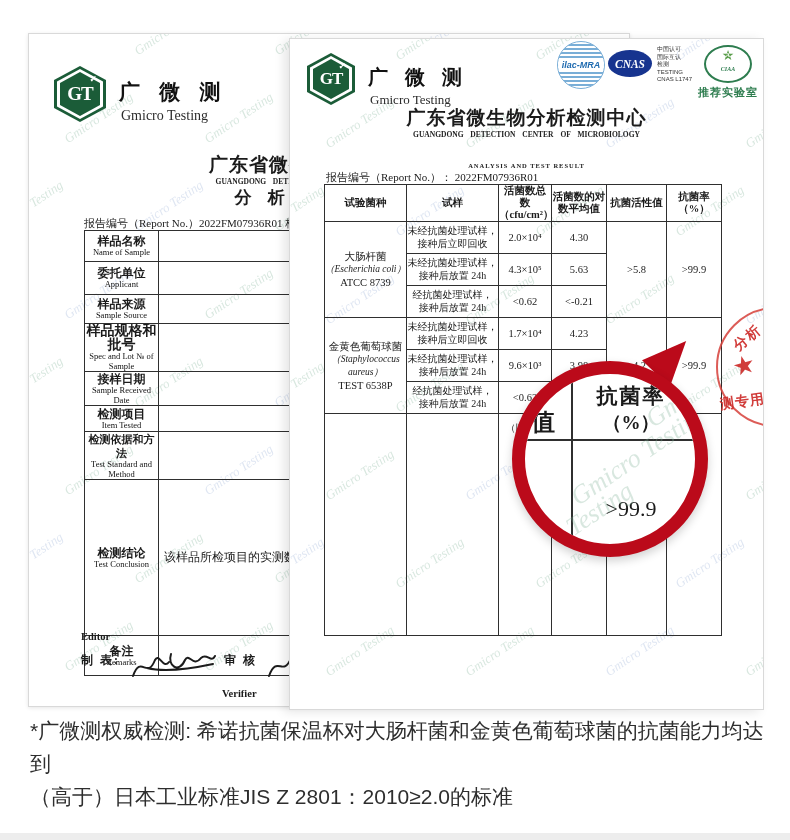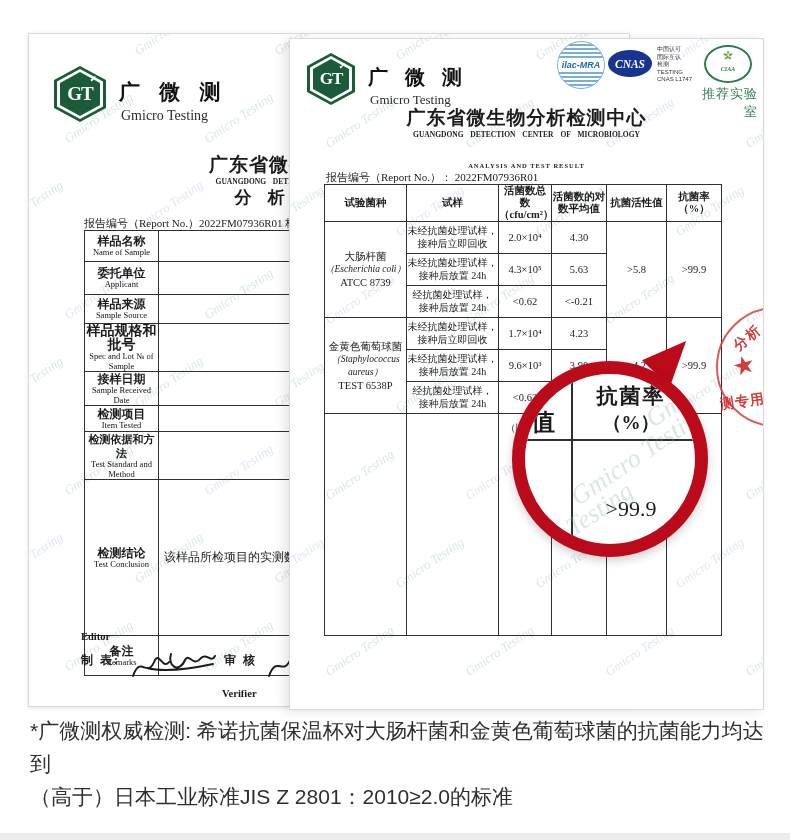--- a/index.html
+++ b/index.html
@@ -67,22 +67,22 @@
       display:flex;align-items:center;justify-content:center;}
   .badge-cnas span{color:#fff;font-weight:bold;font-style:italic;font-size:11.5px;font-family:"Liberation Serif",serif;}
   .acc-text{position:absolute;font-family:"Liberation Sans",sans-serif;color:#333;}
   .acc-text div{font-size:6px;line-height:7.5px;white-space:nowrap;}
   .badge-ciaa{position:absolute;}
   .ciaa-oval{position:relative;width:44px;height:34px;border:2px solid #2e7d4f;border-radius:50%;background:#fff;}
   .ciaa-star{position:absolute;left:0;right:0;top:1px;text-align:center;color:#5a9e4b;font-size:14px;line-height:16px;}
   .ciaa-a{position:absolute;left:0;right:0;top:5px;text-align:center;color:#fff;font-size:6px;font-weight:bold;}
   .ciaa-name{position:absolute;left:0;right:0;top:19px;text-align:center;color:#2e7d4f;
       font-style:italic;font-weight:bold;font-size:6px;}
-  .ciaa-label{position:absolute;top:40px;left:-6px;width:60px;text-align:right;color:#2e7d4f;
-      font-weight:normal;font-size:13px;letter-spacing:1px;}
+  .ciaa-label{position:absolute;top:40px;left:-6px;width:60px;text-align:center;color:#2e7d4f;
+      font-weight:bold;font-size:11px;letter-spacing:1px;}
 
   
   .stamp{position:absolute;left:426px;top:268px;width:116px;height:116px;border:2px solid rgba(214,64,58,.85);
       border-radius:50%;z-index:3;}
   .stamp span{position:absolute;color:rgba(205,45,42,.92);font-weight:bold;white-space:nowrap;}
   .stamp .s-top{left:14px;top:20px;font-size:14px;transform:rotate(-40deg);letter-spacing:2px;}
   .stamp .s-star{left:16px;top:44px;font-size:22px;transform:rotate(-15deg);}
   .stamp .s-bottom{left:2px;top:84px;font-size:14px;transform:rotate(-8deg);letter-spacing:1px;}
 
   

